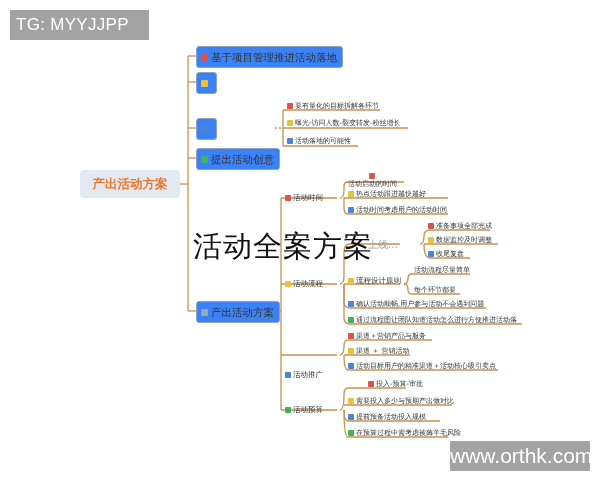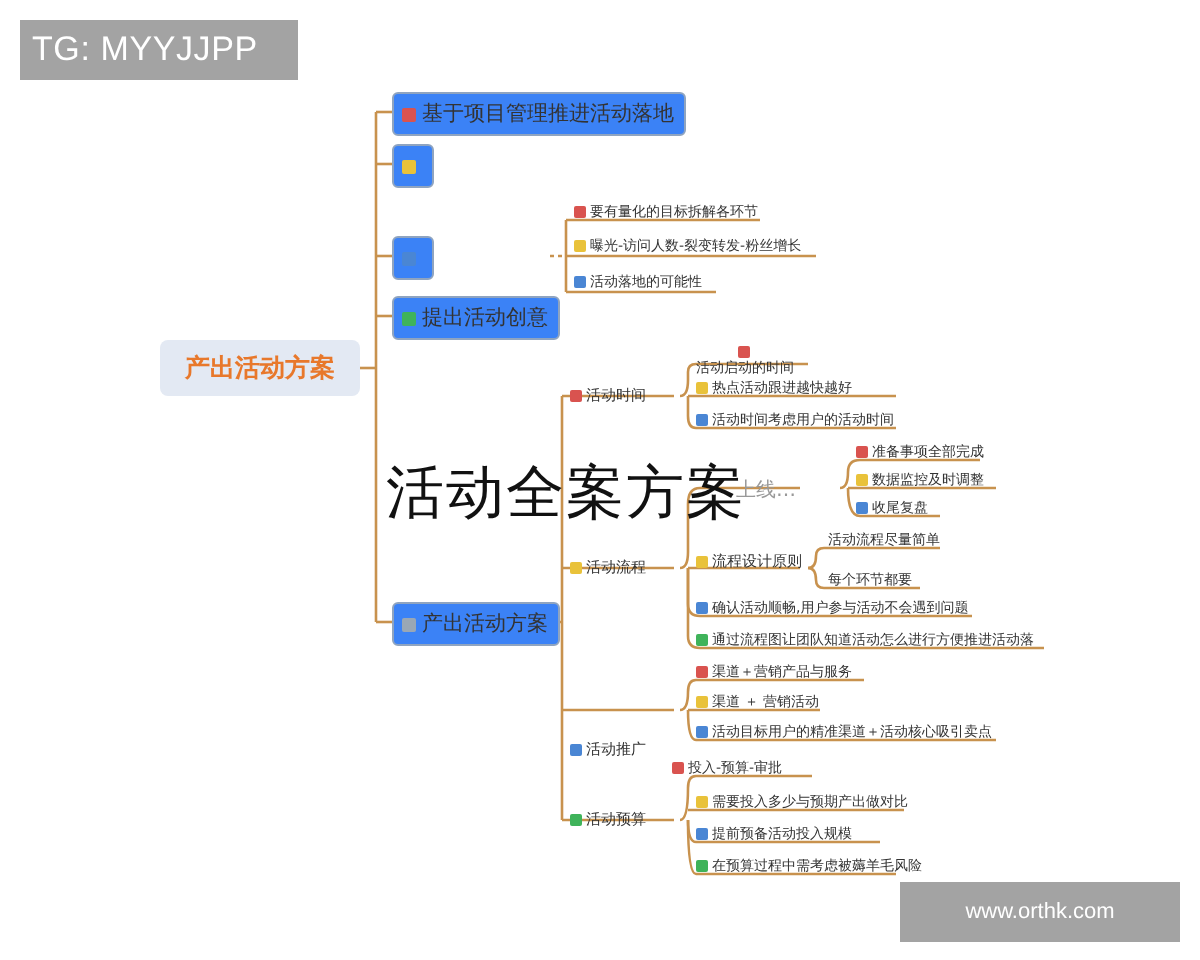--- a/index.html
+++ b/index.html
@@ -1,19 +1,19 @@
 <!DOCTYPE html>
 <html><head>
 <meta charset="utf-8">
 <style>
   html,body{margin:0;padding:0;}
   body{width:600px;height:480px;background:#ffffff;position:relative;overflow:hidden;font-family:"DejaVu Sans","Liberation Sans",sans-serif;}
   .wm{position:absolute;background:#a3a3a3;color:#ffffff;font-family:"Liberation Sans","DejaVu Sans",sans-serif;}
   #wm-top{left:10px;top:10px;width:139px;height:30px;font-size:17px;line-height:30px;padding-left:6px;box-sizing:border-box;letter-spacing:0.3px;}
-  #wm-bottom{left:450px;top:441px;width:140px;height:30px;font-size:11px;line-height:30px;text-align:center;}
+  #wm-bottom{left:450px;top:441px;width:140px;height:30px;font-size:21px;line-height:30px;text-align:center;}
   svg.lines{position:absolute;left:0;top:0;}
   .root{position:absolute;left:80px;top:170px;width:100px;height:28px;background:#e3e9f3;border-radius:4px;color:#e8782b;font-weight:bold;font-size:12.5px;line-height:28px;text-align:center;}
   .l1{position:absolute;height:20px;background:#3b82f6;border:1px solid #8fa4c0;border-radius:3px;font-size:10.5px;line-height:20px;padding:0 5px 0 4px;color:#333;white-space:nowrap;display:flex;align-items:center;}
   .badge{display:inline-block;width:7px;height:7px;border-radius:1px;margin-right:3px;flex:none;}
   .leaf{position:absolute;font-size:7px;line-height:10px;color:#333;white-space:nowrap;display:flex;align-items:center;}
   .leaf .badge{width:6px;height:6px;margin-right:2px;}
   .mid{position:absolute;font-size:7.5px;line-height:10px;color:#333;white-space:nowrap;display:flex;align-items:center;}
   .mid .badge{width:6px;height:6px;margin-right:2px;}
   .overlay{position:absolute;left:193px;top:228px;font-size:29px;line-height:36px;color:#111;letter-spacing:1px;white-space:nowrap;}
   .obscured{position:absolute;left:368px;top:238px;font-size:10px;color:#999;}
@@ -176,21 +176,21 @@
 </div>
 <div class="leaf" style="left:348px;top:346px;">
   <span class="badge" style="background:#e9c23a"></span>
   <span>渠道 ＋ 营销活动</span>
 </div>
 <div class="leaf" style="left:348px;top:361px;">
   <span class="badge" style="background:#4a86d4"></span>
   <span>活动目标用户的精准渠道＋活动核心吸引卖点</span>
 </div>
 
-<div class="leaf" style="left:336px;top:379px;text-align:center;">
+<div class="leaf" style="left:368px;top:379px;text-align:center;">
   <span class="badge" style="background:#d9534f"></span>
   <span>投入-预算-审批</span>
 </div>
 <div class="leaf" style="left:348px;top:396px;">
   <span class="badge" style="background:#e9c23a"></span>
   <span>需要投入多少与预期产出做对比</span>
 </div>
 <div class="leaf" style="left:348px;top:412px;">
   <span class="badge" style="background:#4a86d4"></span>
   <span>提前预备活动投入规模</span>

